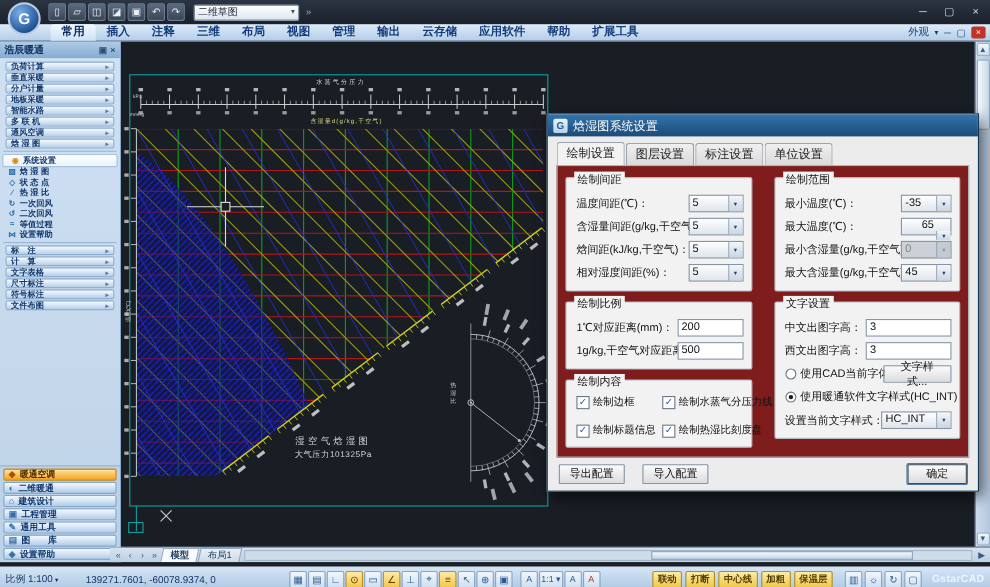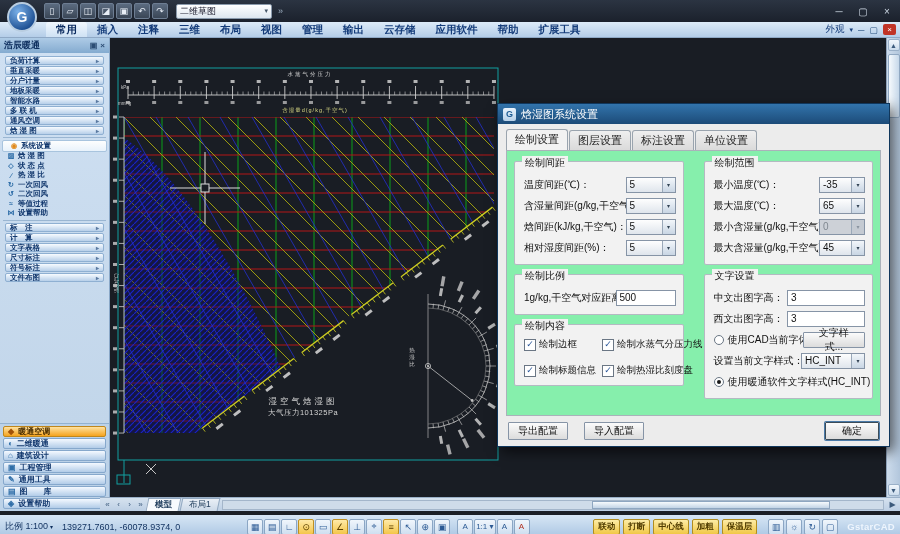--- a/index.html
+++ b/index.html
@@ -52,37 +52,37 @@
   .nav-ic{width:11px;height:11px;display:flex;align-items:center;justify-content:center;font-size:8px;color:#3c5a7c;}
   .mtab{height:12px;display:flex;align-items:center;padding:0 7px;font-size:8.5px;border:1px solid #92a8c0;border-bottom:none;background:linear-gradient(#e9eff6,#cbd9e8);margin-left:1px;transform:skewX(-12deg);}
   .mtab span{transform:skewX(12deg);}
   .mtab.active{background:#f8fbfe;font-weight:bold;}
   .htrack{flex:1;height:10px;margin:0 3px;position:relative;background:#cfdce9;border:1px solid #a4b6ca;box-sizing:border-box;}
   .hthumb{position:absolute;left:56%;width:36%;top:0;bottom:0;background:linear-gradient(#f6fafd,#c2d4e6);border:1px solid #8ea6c0;box-sizing:border-box;}
   
   #statusbar{position:absolute;left:0;top:515px;width:900px;height:23px;background:linear-gradient(#d7e6f5,#a9c5e2);display:flex;align-items:center;padding:0 5px;box-sizing:border-box;gap:3px;font-size:9px;color:#10305e;}
   .sb-scale{display:flex;align-items:center;gap:2px;font-size:9px;}
   .sb-scale .arr{font-size:6px;}
-  .sb-coords{margin-left:6px;font-size:9px;white-space:nowrap;}
+  .sb-coords{margin-left:22px;font-size:9px;white-space:nowrap;}
   #sb-icons{display:flex;gap:1px;margin-left:64px;}
   .sb-icon{min-width:16px;height:16px;padding:0 1px;border:1px solid #8ba6c4;border-radius:2px;background:linear-gradient(#f0f6fc,#cfdff0);display:flex;align-items:center;justify-content:center;font-size:9px;color:#2c5a94;box-sizing:border-box;}
   .sb-icon.active{background:linear-gradient(#ffeaa8,#f4c64a);border-color:#c09020;color:#5c4000;}
   .sb-icon.red{color:#b03020;}
   #sb-toggles{display:flex;gap:3px;margin-left:auto;}
   .sb-toggle{height:14px;padding:0 4px;background:linear-gradient(#fdeca6,#f1c847);border:1px solid #b28d1e;border-radius:2px;display:flex;align-items:center;font-size:8.5px;font-weight:bold;color:#503c00;}
   #sb-right{display:flex;gap:2px;margin-left:8px;align-items:center;}
   .sb-brand{margin-left:6px;font-size:9.5px;font-weight:bold;color:#eef5fd;letter-spacing:.3px;}
   
   #dialog{position:absolute;left:497px;top:103px;width:393px;height:344px;background:#ececec;border:1px solid #10375c;box-shadow:4px 5px 12px rgba(0,0,0,.6);display:flex;flex-direction:column;box-sizing:border-box;z-index:40;}
   .dlg-title{flex:0 0 20px;background:linear-gradient(#3274ac,#1c4b78);display:flex;align-items:center;gap:5px;padding:0 5px;color:#fff;font-size:11px;}
   .dlg-icon{width:13px;height:13px;border-radius:2px;background:linear-gradient(#eaf4fd,#b6d0e8);color:#1d5c94;font-size:9px;font-weight:bold;display:flex;align-items:center;justify-content:center;}
   .dlg-tabs{display:flex;padding:5px 8px 0 8px;gap:1px;}
   .dtab{font-size:11px;padding:2px 8px;border:1px solid #9aa4ae;border-bottom:none;border-radius:3px 3px 0 0;background:linear-gradient(#efefef,#d9d9d9);color:#222;position:relative;top:1px;}
   .dtab.active{background:#f2f2f2;padding-bottom:3px;top:0;z-index:2;}
-  .dlg-panel{flex:1;margin:0 8px;border:1px solid #aab2ba;background:#86efac;display:flex;gap:20px;padding:10px 7px 4px 7px;box-sizing:border-box;z-index:1;}
+  .dlg-panel{flex:1;margin:0 8px;border:1px solid #aab2ba;background:#7f1d1d;display:flex;gap:20px;padding:10px 7px 4px 7px;box-sizing:border-box;z-index:1;}
   .col{flex:1;display:flex;flex-direction:column;gap:9px;min-width:0;}
   .grp{position:relative;border:1px solid #b4bac2;border-radius:2px;padding:10px 7px 4px 9px;background:#f2f2f2;}
   .grp-title{position:absolute;top:-6px;left:7px;background:#f2f2f2;padding:0 3px;font-size:10px;color:#111;}
   .frow{display:flex;align-items:center;height:17px;margin:4px 0;font-size:10px;color:#111;}
   .frow .lbl{flex:1 1 auto;min-width:0;white-space:nowrap;}
   .sel{flex:0 0 auto;width:50px;height:16px;border:1px solid #8694a6;background:linear-gradient(#fefefe,#dfe5ec);display:flex;align-items:center;padding-left:3px;font-size:10px;box-sizing:border-box;color:#111;}
   .sel .arr{margin-left:auto;width:12px;height:100%;border-left:1px solid #9aa8b8;background:linear-gradient(#f2f6fa,#c9d6e4);display:flex;align-items:center;justify-content:center;font-size:6px;color:#345;}
   .sel.disabled{background:#cdd1d7;color:#808890;}
   .sel.disabled .arr{color:#8a94a0;background:#c4cad2;}
   .inp{flex:0 0 auto;width:52px;height:14px;border:1px solid #8694a6;background:#fff;font-size:10px;padding:0 3px;font-family:inherit;color:#111;}
@@ -791,20 +791,24 @@
                   <span>5</span>
                   <span class="arr">▾</span>
                 </div>
               </div>
             </div>
         </div>
         <div class="grp">
           <span class="grp-title">绘制比例</span>
           <div id="rows-scale">
               <div class="frow">
+                <span class="lbl">1℃对应距离(mm)：</span>
+                <input class="inp" readonly="" value="200" style="width: 52px;">
+              </div>
+              <div class="frow">
                 <span class="lbl">1g/kg,干空气对应距离(mm)：</span>
                 <input class="inp" readonly="" value="500" style="width: 52px;">
               </div>
             </div>
         </div>
         <div class="grp">
           <span class="grp-title">绘制内容</span>
           <div id="rows-content" class="chkgrid">
               <div class="chkcell">
                 <span class="chk">✓</span>
@@ -831,21 +835,21 @@
           <div id="rows-range">
               <div class="frow">
                 <span class="lbl">最小温度(℃)：</span>
                 <div class="sel" style="width: 46px;">
                   <span>-35</span>
                   <span class="arr">▾</span>
                 </div>
               </div>
               <div class="frow">
                 <span class="lbl">最大温度(℃)：</span>
-                <div class="sel" style="width: 46px;">
+                <div class="sel" style="width: 46px; flex-direction: column;">
                   <span>65</span>
                   <span class="arr">▾</span>
                 </div>
               </div>
               <div class="frow">
                 <span class="lbl">最小含湿量(g/kg,干空气)：</span>
                 <div class="sel disabled" style="width: 46px;">
                   <span>0</span>
                   <span class="arr">▾</span>
                 </div>
@@ -868,31 +872,31 @@
               </div>
               <div class="frow">
                 <span class="lbl">西文出图字高：</span>
                 <input class="inp" readonly="" value="3" style="width: 70px;">
               </div>
             </div>
           <div class="frow">
             <span class="rad"></span>
             <span class="lbl">使用CAD当前字体</span>
             <button class="btn small">文字样式...</button>
+          </div>
+          <div class="frow">
+            <span class="rad on"></span>
+            <span class="lbl">使用暖通软件文字样式(HC_INT)</span>
           </div>
           <div class="frow">
             <span class="lbl">设置当前文字样式：</span>
             <div class="sel" style="width:64px;">
               <span>HC_INT</span>
               <span class="arr">▾</span>
             </div>
-          </div>
-          <div class="frow">
-            <span class="rad on"></span>
-            <span class="lbl">使用暖通软件文字样式(HC_INT)</span>
           </div>
         </div>
       </div>
     </div>
     <div class="dlg-footer">
       <button class="btn">导出配置</button>
       <button class="btn">导入配置</button>
       <button class="btn ok">确定</button>
     </div>
   </div>

